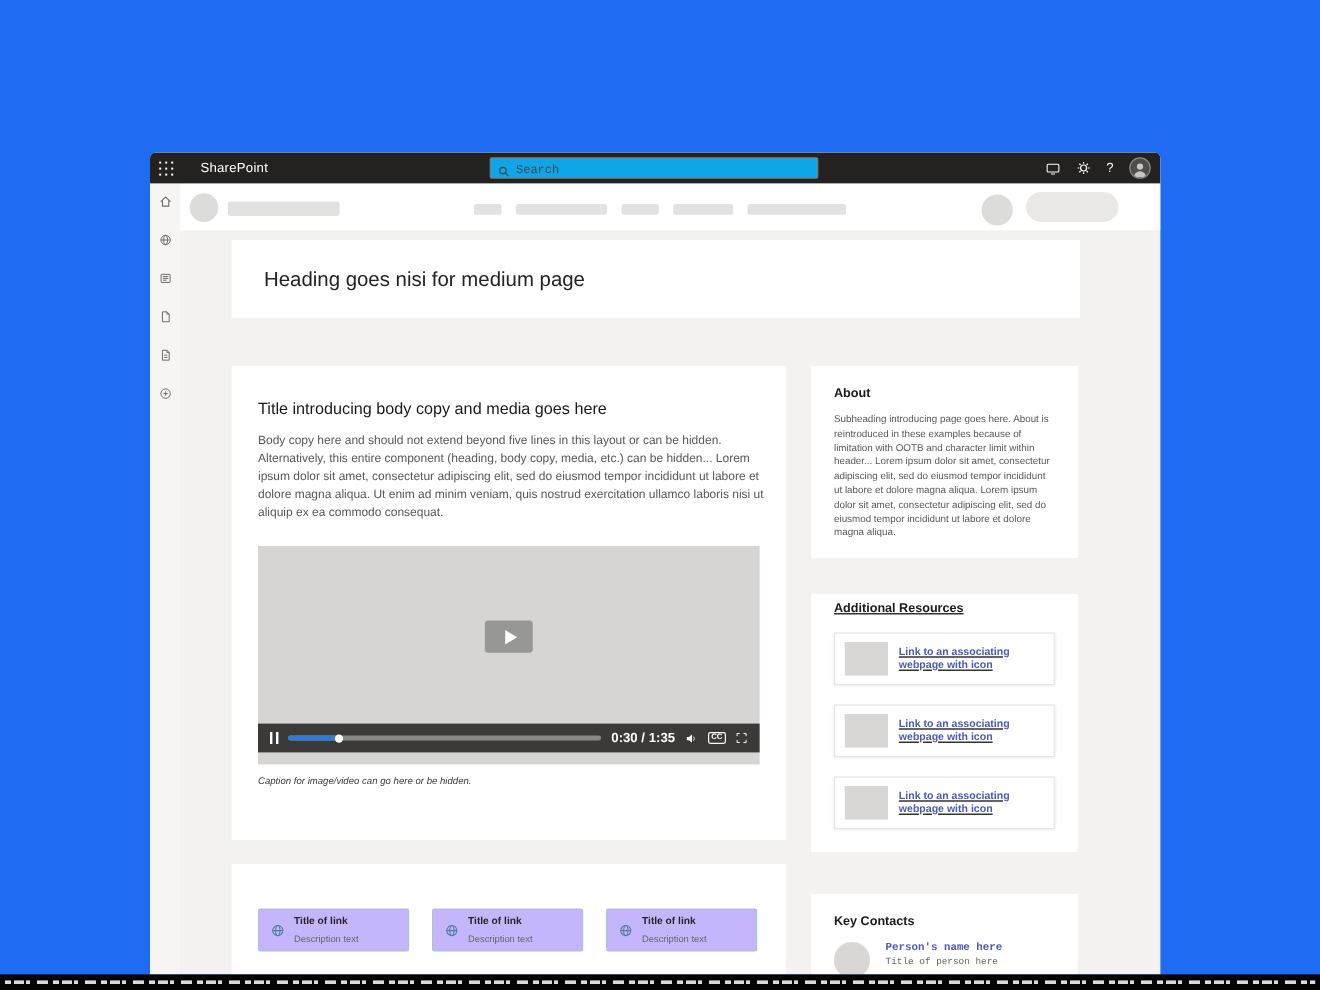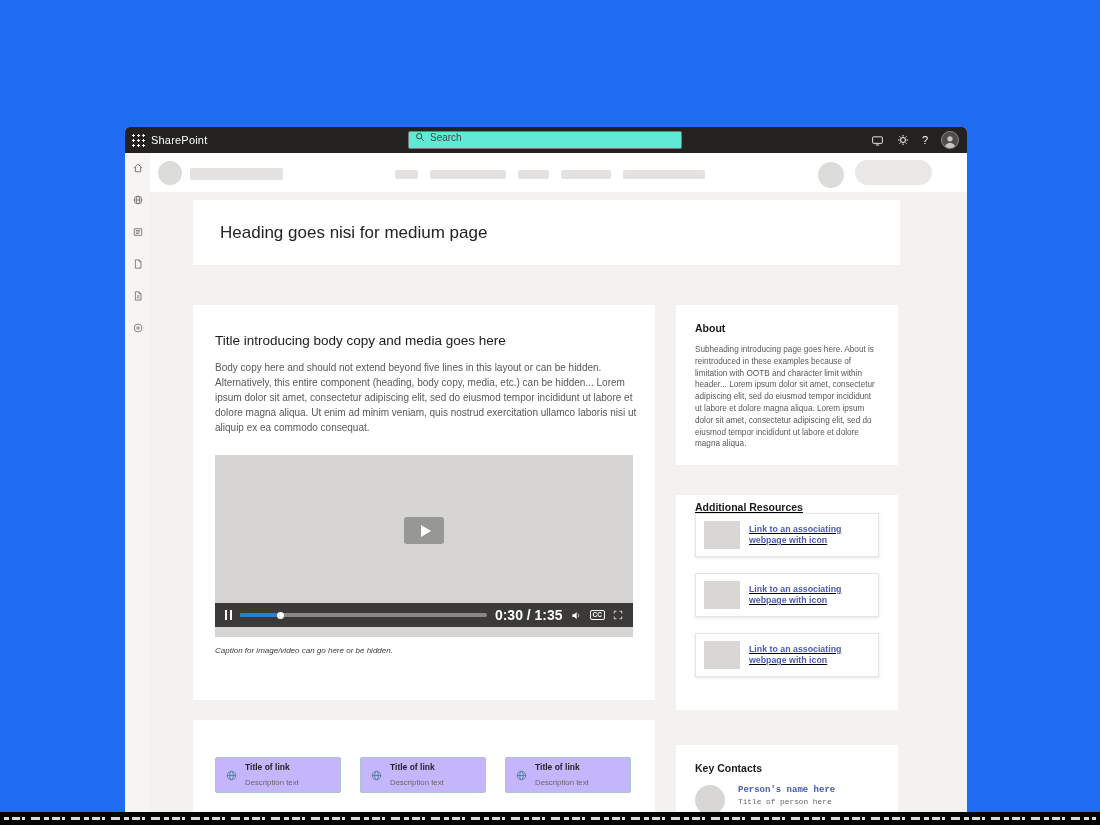--- a/index.html
+++ b/index.html
@@ -11,25 +11,25 @@
   .window { position:absolute; left:125px; top:127px; width:842px; height:685px;
             background:#f3f2f1; border-radius:5px 5px 0 0; overflow:hidden; }
 
   
   .topbar { position:absolute; left:0; top:0; width:842px; height:26px; background:#232221;
             display:flex; align-items:center; color:#fff; }
   .waffle { width:26px; height:26px; display:flex; align-items:center; justify-content:center; cursor:pointer; }
   .waffle .dots { width:14px; height:14px;
       background-image:radial-gradient(circle, #ffffff 1.1px, transparent 1.3px);
       background-size:5px 5px; }
-  .brand { font-size:11px; margin-left:0; letter-spacing:.2px; }
+  .brand { font-size:11px; margin-left:16px; letter-spacing:.2px; }
   .searchbox { position:absolute; left:283px; top:4px; width:274px; height:18px;
-      background:#5eead4; border:1px solid #7a7978; border-radius:2px;
-      display:flex; align-items:flex-start; gap:5px; padding-left:6px;
-      font-size:10px; color:#484644; cursor:text; }
+      background:#0ea5e9; border:1px solid #7a7978; border-radius:2px;
+      display:flex; align-items:flex-end; gap:5px; padding-left:6px;
+      font-size:10px; color:#484644; cursor:text;font-family:Liberation Mono, monospace; }
   .tb-actions { position:absolute; right:8px; top:0; height:26px; display:flex; align-items:center; gap:13px; }
   .tb-btn { display:flex; align-items:center; justify-content:center; color:#fff; cursor:pointer; font-size:11px; }
   .avatar-btn { width:18px; height:18px; border-radius:50%; background:#4f4d4b; border:1px solid #8a8886;
       display:flex; align-items:flex-end; justify-content:center; overflow:hidden; cursor:pointer; }
 
   
   .appbar { position:absolute; left:0; top:26px; width:25px; height:659px; background:#f6f5f4;
       display:flex; flex-direction:column; align-items:center; padding-top:9px; gap:20px; }
   .appbar .ab-icon { width:12px; height:12px; color:#6e6c6a; cursor:pointer; }
 
@@ -57,40 +57,40 @@
   .play-btn { position:absolute; left:189px; top:62px; width:40px; height:27px; border-radius:3px;
       background:rgba(130,129,128,.75); display:flex; align-items:center; justify-content:center; cursor:pointer; }
   .play-tri { width:0; height:0; border-left:10px solid #fff; border-top:6px solid transparent; border-bottom:6px solid transparent; margin-left:3px; }
   .vcontrols { position:absolute; left:0; right:0; bottom:10px; height:24px; background:#3b3a39;
       display:flex; align-items:center; gap:8px; padding:0 10px; color:#fff; }
   .pause { display:flex; gap:3px; cursor:pointer; }
   .pause i { display:block; width:2px; height:10px; background:#fff; }
   .ptrack { position:relative; flex:1; height:4px; background:#8a8886; border-radius:2px; cursor:pointer; }
   .pfill { position:absolute; left:0; top:0; height:4px; width:16%; background:#2e7cd6; border-radius:2px; }
   .pknob { position:absolute; left:16%; top:-1.5px; width:7px; height:7px; margin-left:-3px; border-radius:50%; background:#fff; }
-  .vtime { font-size:14px; white-space:nowrap; font-weight:700; }
+  .vtime { font-size:11px; white-space:nowrap; font-weight:700; }
   .cc-badge { border:1px solid #fff; border-radius:2px; font-size:6.5px; font-weight:700; padding:1px 2px; line-height:1; cursor:pointer; }
   .vicon { display:flex; align-items:center; cursor:pointer; }
   .caption { margin-top:9px; font-size:8px; font-style:italic; color:#3b3a39; }
 
   .ql-card { left:43px; top:528px; width:462px; height:92px; padding:22px 22px 0; }
   .ql-title { font-size:15px; font-weight:700; color:#1b1a19; }
   .ql-row { display:flex; gap:19px; margin-top:15px; }
   .ql-tile { width:126px; height:36px; background:#c4b5fd; border:1px solid #aac4d2; border-radius:2px;
       display:flex; align-items:center; gap:7px; padding-left:9px; cursor:pointer; }
   .ql-globe { color:#4e7f9d; flex:0 0 auto; display:flex; }
   .ql-t1 { font-size:8.5px; font-weight:600; color:#252423; line-height:1.25; }
   .ql-t2 { font-size:7.8px; color:#696764; line-height:1.25; margin-top:6px; }
 
   .about-card { left:526px; top:113px; width:222px; height:160px; padding:17px 19px; }
   .rail-title { font-size:10.5px; font-weight:700; color:#1b1a19; }
   .about-body { margin-top:10px; font-size:8.2px; line-height:11.8px; color:#5a5856; }
 
   .res-card { left:526px; top:303px; width:222px; height:215px; padding:6px 19px;text-decoration:underline; }
-  .res-list { display:flex; flex-direction:column; gap:16px; }
+  .res-list { margin-top:14px; display:flex; flex-direction:column; gap:16px; }
   .res-item { height:44px; background:#fff; border:1px solid #e6e5e4; box-shadow:0 1px 3px rgba(0,0,0,.10);
       display:flex; align-items:center; gap:9px; padding:0 8px; cursor:pointer; }
   .res-thumb { width:36px; height:28px; background:#d8d7d6; flex:0 0 auto; }
   .res-label { font-size:8.8px; font-weight:600; color:#4a5ab5; line-height:1.3; width:112px; }
 
   .contacts-card { left:526px; top:553px; width:222px; height:67px; padding:17px 19px; }
   .person { display:flex; gap:13px; margin-top:11px; align-items:flex-start;font-family:Liberation Mono, monospace; }
   .person-avatar { width:30px; height:30px; border-radius:50%; background:#d8d7d6; flex:0 0 auto; }
   .person-name { font-size:9px; font-weight:600; color:#4a5ab5; cursor:pointer; }
   .person-role { font-size:7.8px; color:#696764; margin-top:3px; }

